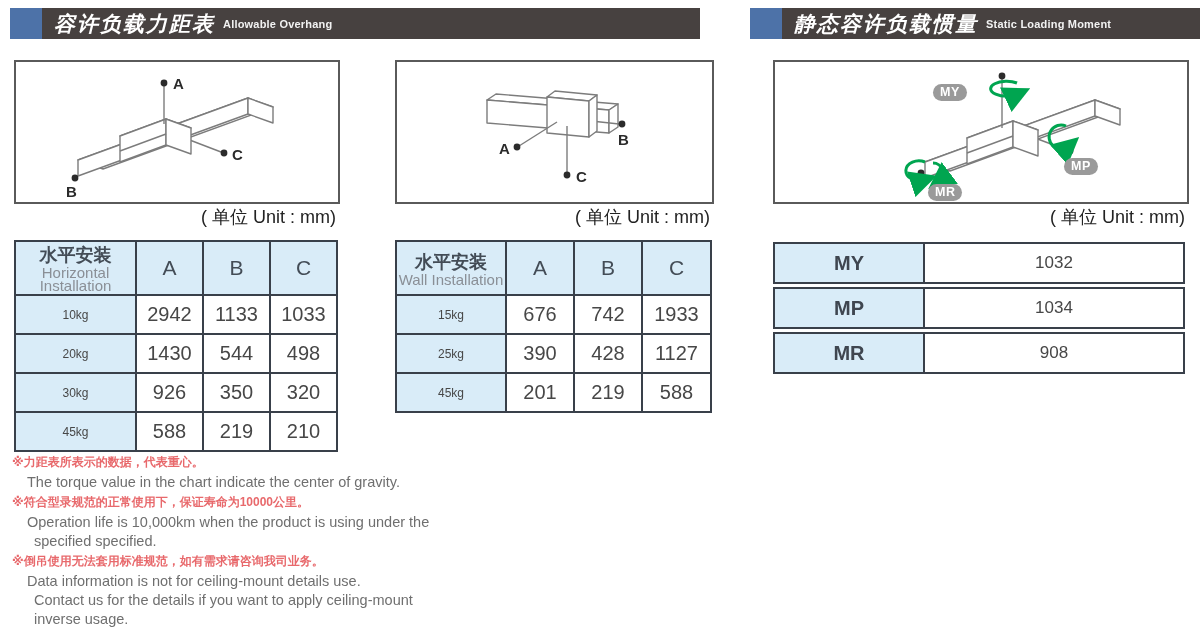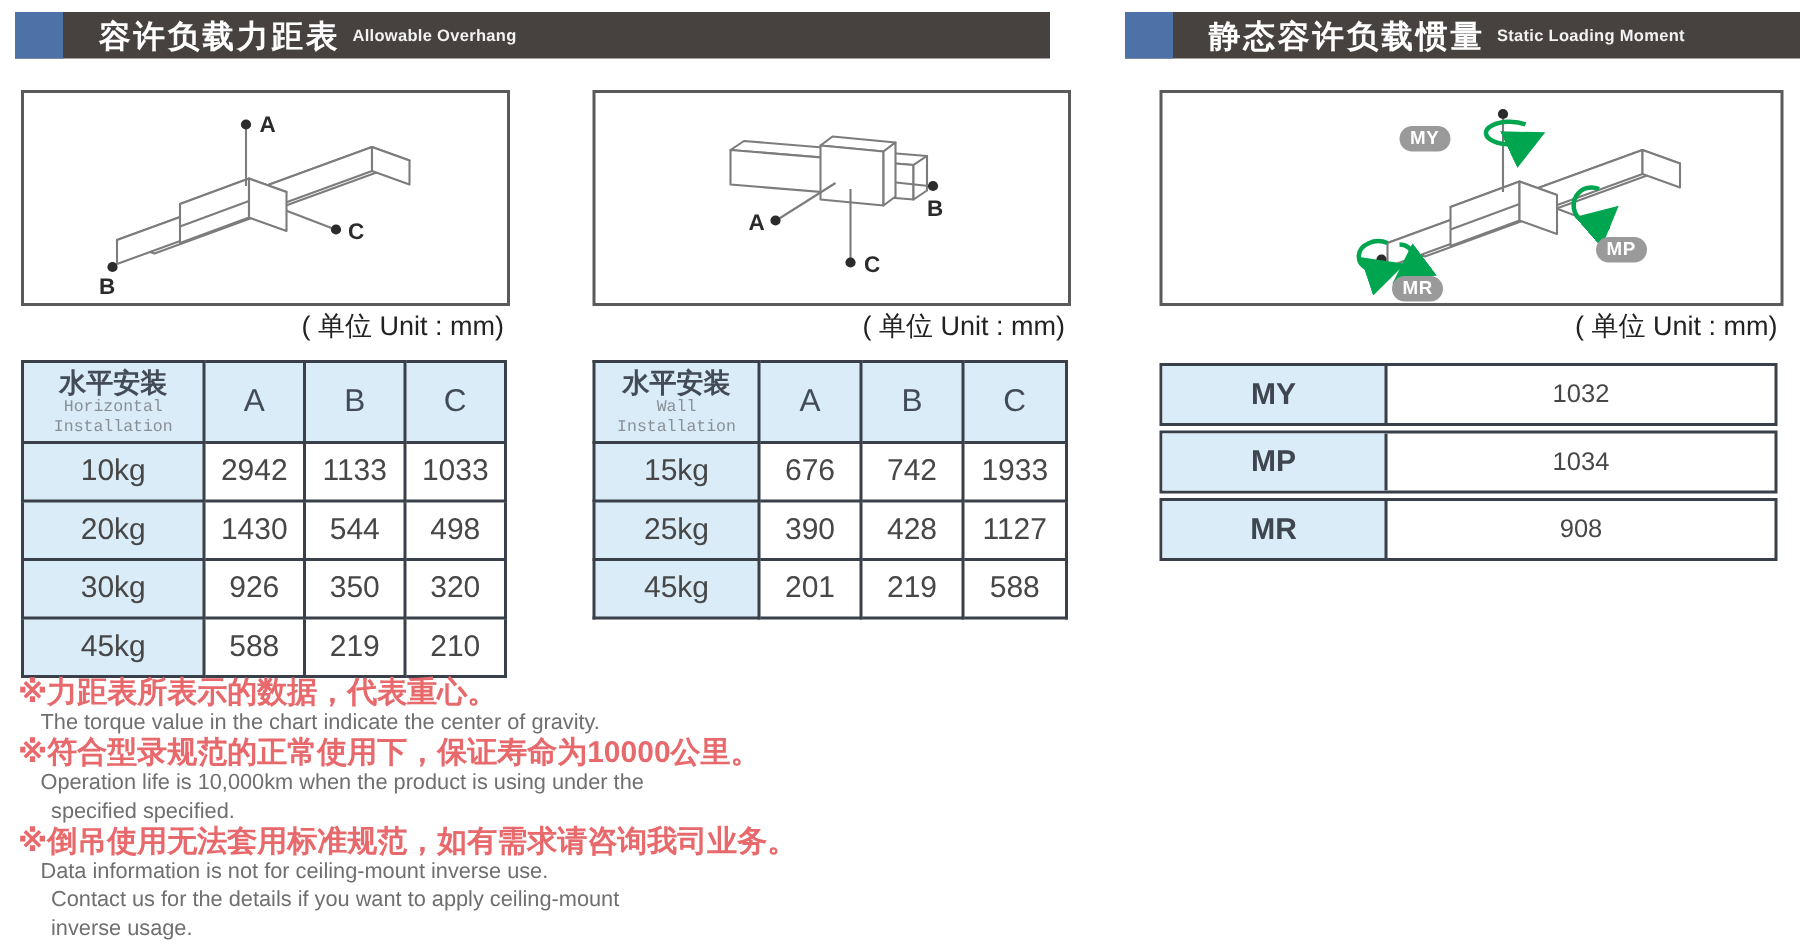--- a/index.html
+++ b/index.html
@@ -6,52 +6,52 @@
   body{
     width:1200px;height:629px;position:relative;background:#ffffff;
     font-family:"Liberation Sans","DejaVu Sans",sans-serif;
     overflow:hidden;color:#4a4a4a;
   }
   .abs{position:absolute;}
 
   
   .section-bar{height:31px;background:#474140;display:flex;align-items:center;}
   .bar-square{width:32px;height:31px;background:#4d72a8;flex:0 0 32px;}
-  .bar-title-cn{color:#fff;font-weight:bold;font-size:21px;letter-spacing:2px;margin-left:24px;white-space:nowrap;}
+  .bar-title-cn{color:#fff;font-weight:bold;font-size:21px;letter-spacing:2px;margin-left:12px;white-space:nowrap;font-style:italic;}
   .bar-title-en{color:#f2f2f2;font-weight:600;font-size:11px;margin-left:8px;white-space:nowrap;letter-spacing:0.2px;}
 
   
   .diagram-box{border:2px solid #5a5a5a;background:#fff;}
   .diagram-box svg{display:block;}
   .pt-label{position:absolute;font-weight:bold;font-size:15px;color:#2b2b2b;line-height:1;}
   .badge{position:absolute;background:#9a9a9a;color:#fff;font-weight:bold;font-size:12.5px;
          line-height:17px;padding:0 7px;border-radius:9px;letter-spacing:0.5px;}
 
   .unit-label{font-size:18px;color:#222;text-align:right;white-space:nowrap;}
 
   
   table.spec{border-collapse:collapse;table-layout:fixed;}
   table.spec td,table.spec th{border:2px solid #39404a;text-align:center;vertical-align:middle;padding:0;}
   .cell-blue{background:#d9ecf8;margin-left:35px;}
   .hdr-cn{font-weight:bold;font-size:18px;color:#434c56;line-height:22px;}
-  .hdr-en{font-weight:normal;font-size:11px;color:#8a8f96;line-height:13px;font-family:Liberation Mono, monospace;}
+  .hdr-en{font-weight:normal;font-size:15px;color:#8a8f96;line-height:13px;}
   .col-abc{font-size:21px;font-weight:normal;color:#434c56;}
-  .load-cell{font-size:20px;color:#474747;background:#d9ecf8;}
+  .load-cell{font-size:12px;color:#474747;background:#d9ecf8;}
   .val-cell{font-size:20px;color:#474747;background:#fff;}
 
   
   .moment-row{display:flex;height:38px;border:2px solid #39404a;margin-bottom:3px;background:#fff;}
   .moment-label{width:148px;flex:0 0 148px;background:#d9ecf8;border-right:2px solid #39404a;
                 display:flex;align-items:center;justify-content:center;
                 font-weight:bold;font-size:20px;color:#3f4650;}
   .moment-value{flex:1;display:flex;align-items:center;justify-content:center;
                 font-size:17px;color:#474747;}
 
   
-  .note-cn{color:#e8696c;font-weight:bold;font-size:20px;line-height:21px;white-space:nowrap;}
+  .note-cn{color:#e8696c;font-weight:bold;font-size:12px;line-height:21px;white-space:nowrap;}
   .note-en{color:#6f6f6f;font-size:14.5px;line-height:19px;padding-left:15px;white-space:nowrap;}
   .note-en.cont{padding-left:22px;}
 
   
   .draw{stroke:#7c7c7c;stroke-width:1.4;fill:#ffffff;stroke-linejoin:round;}
   .leader{stroke:#7c7c7c;stroke-width:1.4;fill:none;}
   .dot{fill:#2b2b2b;stroke:none;}
   .greenarrow{stroke:#00a550;stroke-width:3;fill:none;}
 </style>
 </head>
@@ -251,16 +251,16 @@
   </div>
 </div>
 
 <div class="abs" style="left:12px;top:452px;width:560px;">
   <div class="note-cn">※力距表所表示的数据，代表重心。</div>
   <div class="note-en">The torque value in the chart indicate the center of gravity.</div>
   <div class="note-cn">※符合型录规范的正常使用下，保证寿命为10000公里。</div>
   <div class="note-en">Operation life is 10,000km when the product is using under the</div>
   <div class="note-en cont">specified specified.</div>
   <div class="note-cn">※倒吊使用无法套用标准规范，如有需求请咨询我司业务。</div>
-  <div class="note-en">Data information is not for ceiling-mount inverse use.</div>
+  <div class="note-en">Data information is not for ceiling-mount details use.</div>
   <div class="note-en cont">Contact us for the details if you want to apply ceiling-mount</div>
   <div class="note-en cont">inverse usage.</div>
 </div>
 
 </body></html>

